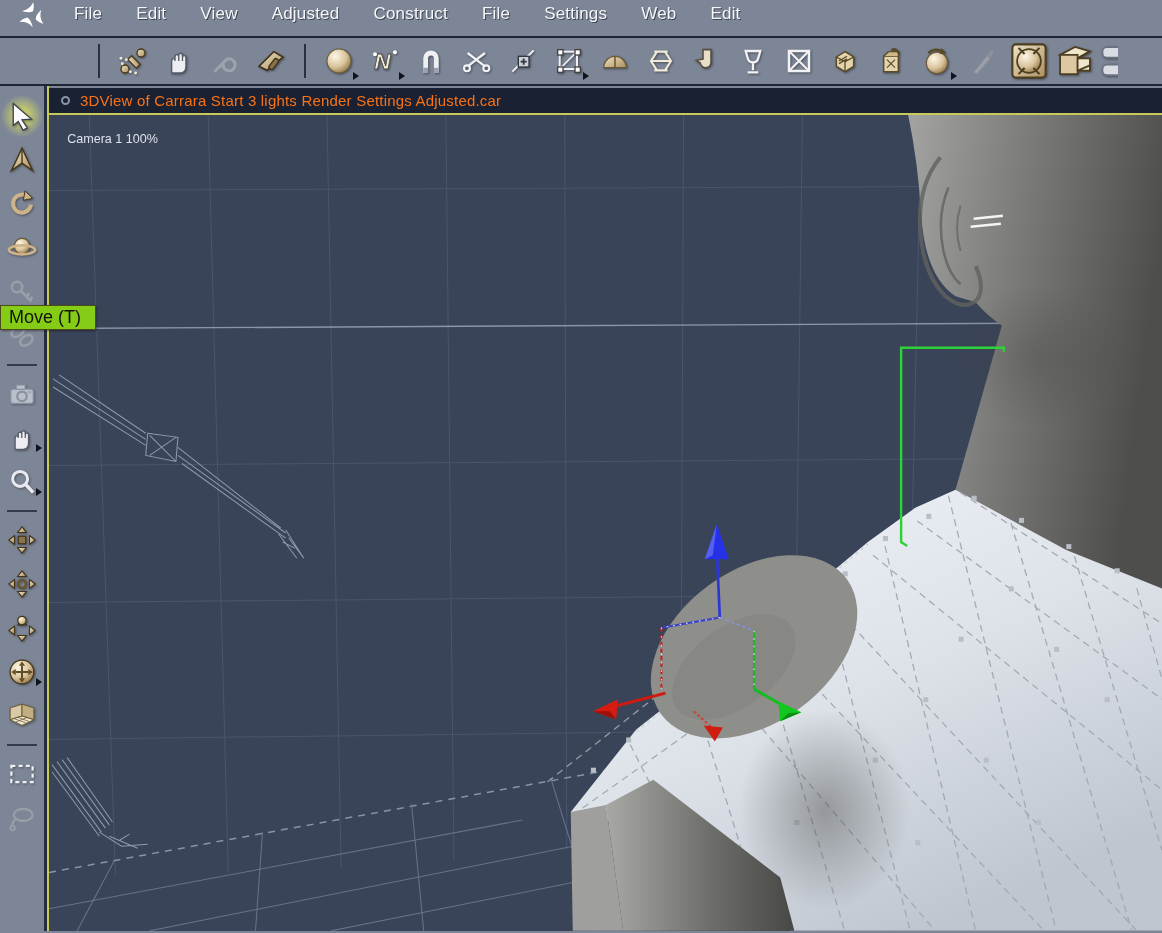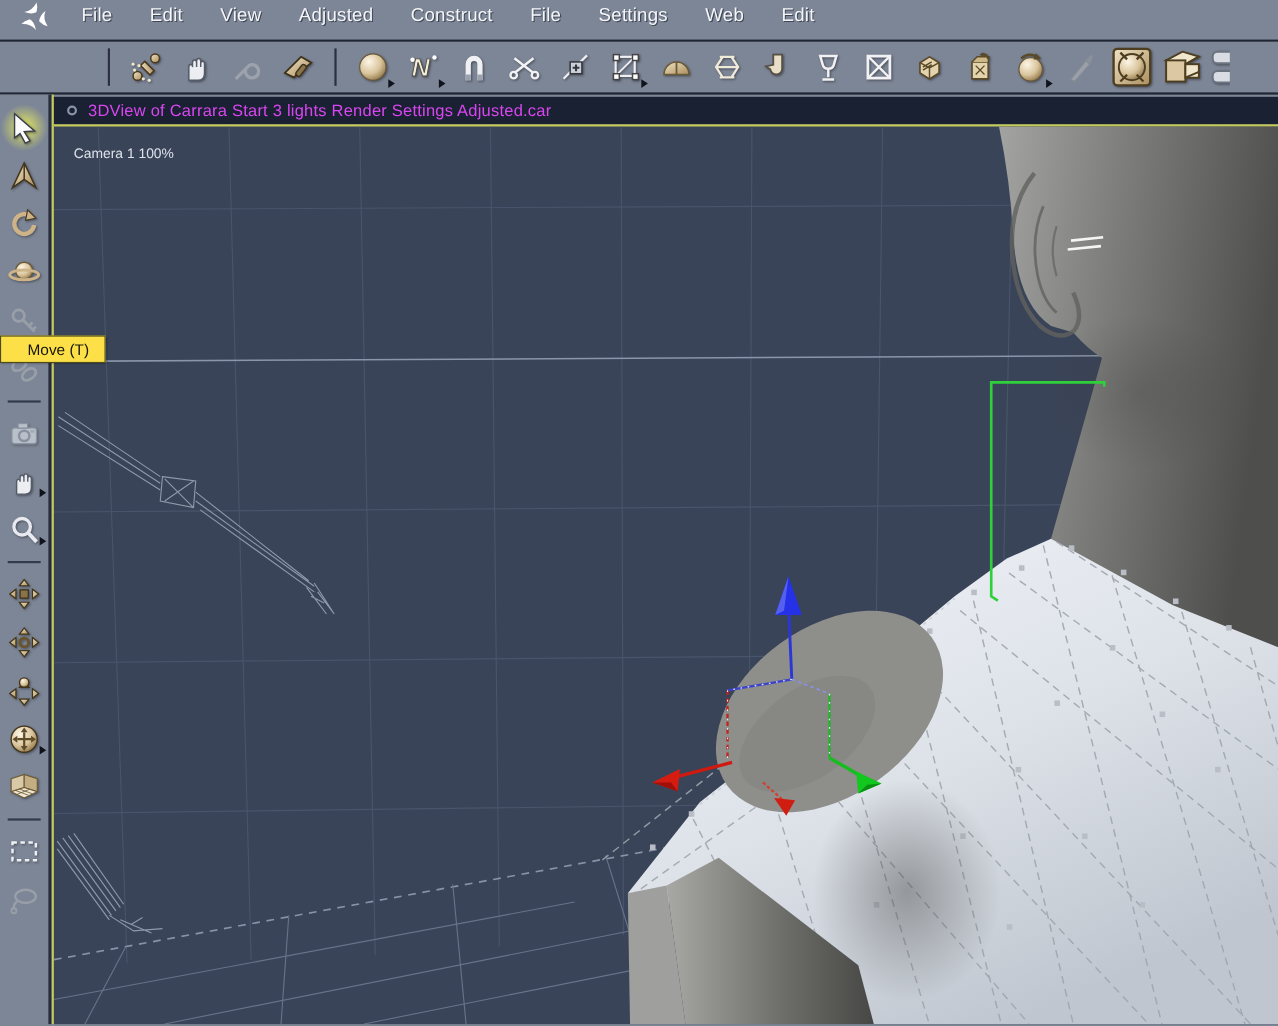--- a/index.html
+++ b/index.html
@@ -38,27 +38,27 @@
   .sbtn.active { background:radial-gradient(circle, rgba(236,240,90,.95) 0%, rgba(236,240,90,0) 70%); }
   .sbtn.dim svg { opacity:.75; }
   .sbtn.flyout::after { content:""; position:absolute; right:1px; bottom:8px;
     border-left:6px solid #10131c; border-top:4px solid transparent; border-bottom:4px solid transparent; }
   .sdiv { width:30px; height:2px; background:#323a4c; margin:6px 0; flex:none; }
 
   .main { flex:1; display:flex; flex-direction:column; border-left:2px solid #c6ca58; }
   .titlebar { height:31px; background:#192133; display:flex; align-items:center;
     padding-left:8px; margin-top:2px; }
   .title-dot { width:9px; height:9px; border:2px solid #8a94a8; border-radius:50%; margin:0 10px 0 4px; }
-  .titlebar span { color:#d946ef; font-size:15px; letter-spacing:.2px; }
+  .titlebar span { color:#f97316; font-size:15px; letter-spacing:.2px; }
   .viewport-wrap { flex:1; border-top:2px solid #c6ca58; position:relative; background:#3a4458;text-decoration:underline; }
   .viewport-wrap svg.scene { display:block; width:100%; height:100%; }
 
   .tooltip { position:absolute; left:0; top:190px; width:96px; height:25px;
-    background:#fde047; border:1px solid #4c4c1a; color:#15150a; font-size:14px;
-    display:flex; align-items:center; padding-left:24px; z-index:40;
+    background:#84cc16; border:1px solid #4c4c1a; color:#15150a; font-size:18px;
+    display:flex; align-items:center; padding-left:8px; z-index:40;
     box-shadow:1px 1px 2px rgba(0,0,0,.4); }
 
   .camera-label { fill:#dde2ea; font-size:12.5px; }
 </style>
 </head>
 <body>
 
 <svg width="0" height="0" style="position:absolute">
   <defs>
     <radialGradient id="gSph" cx="35%" cy="30%" r="75%">

